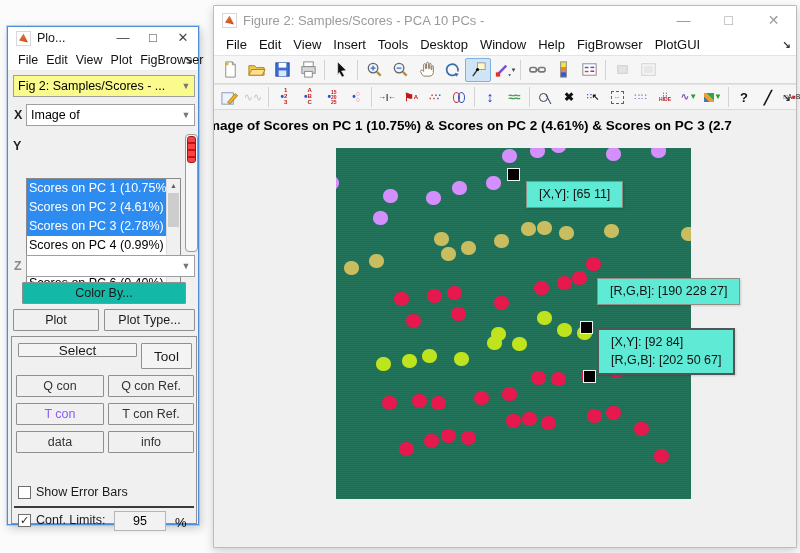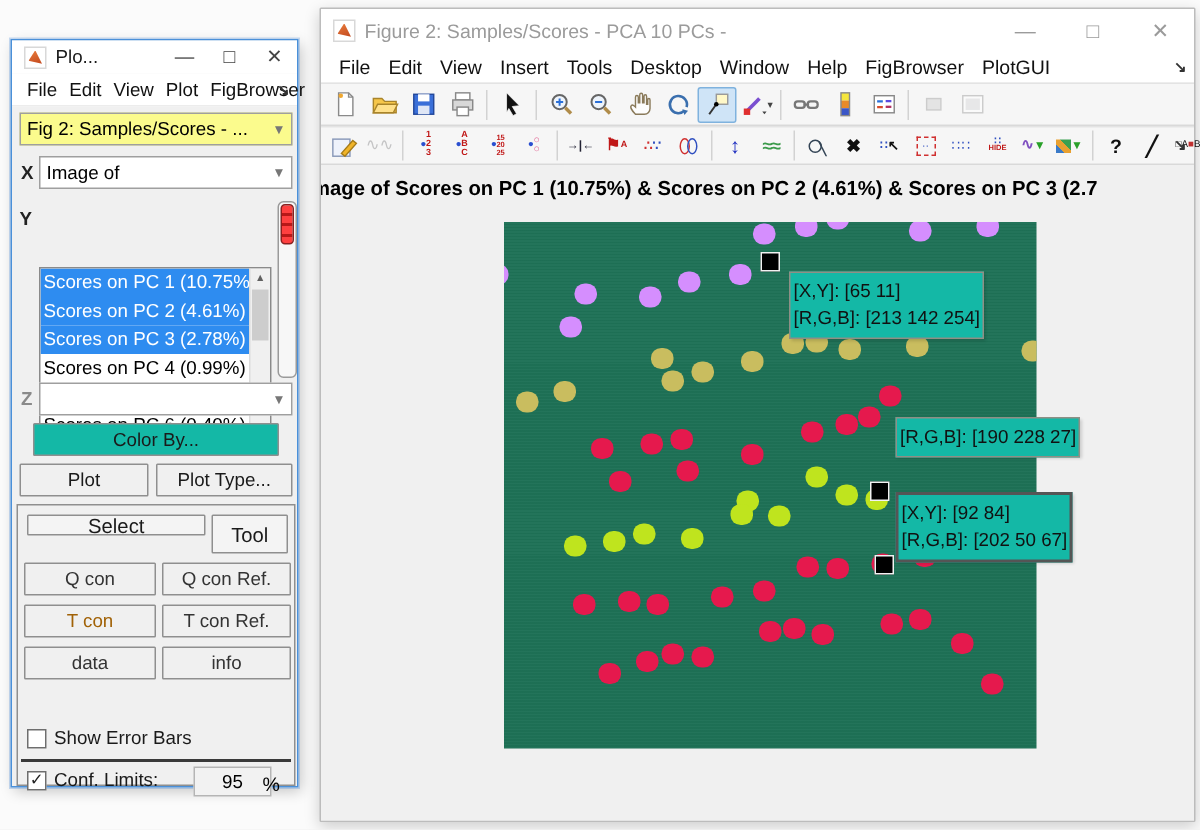--- a/index.html
+++ b/index.html
@@ -34,21 +34,21 @@
   .tbtn svg { width: 19px; height: 19px; display: block; }
   .tbsep { width: 1px; height: 20px; background: #d2d2d2; margin: 0 3px; flex: 0 0 auto; }
   .badge { font-size: 9px; line-height: 1; display: flex; align-items: center; justify-content: center; }
 
   .canvas { position: absolute; left: 0; top: 104px; right: 0; bottom: 0; background: #f0f0f0; overflow: hidden; }
   .plot-title { position: absolute; left: -6px; top: 8px; font-size: 13.5px; font-weight: bold; color: #000; white-space: nowrap; }
   .plot-image { position: absolute; left: 122px; top: 38px; width: 355px; height: 351px; background: #1e7156; overflow: hidden;
     background-image: repeating-linear-gradient(0deg, rgba(255,255,255,.025) 0 1px, rgba(0,0,0,.02) 1px 2px); }
   .dot { position: absolute; width: 15px; height: 14px; border-radius: 46%; }
   .marker { position: absolute; width: 13px; height: 13px; background: #000; border: 1px solid #f2f2f2; }
-  .datatip { position: absolute; background: #14b8a6; border: 1px solid #8f8f85; padding: 3px 2px 4px; font-size: 12.5px; color: #111; line-height: 1.45; white-space: nowrap; box-shadow: 1px 1px 2px rgba(0,0,0,.15); }
+  .datatip { position: absolute; background: #5eead4; border: 1px solid #8f8f85; padding: 3px 12px 4px; font-size: 12.5px; color: #111; line-height: 1.45; white-space: nowrap; box-shadow: 1px 1px 2px rgba(0,0,0,.15); }
   .datatip.selected { border: 2px solid #555; }
 
   
   #pcwin { left: 7px; top: 26px; width: 192px; height: 499px; border: 1px solid #4a90d9;
     box-shadow: 0 0 0 1px rgba(96,156,224,.35), 2px 3px 9px rgba(0,0,0,.22); }
   #pcwin .titlebar { height: 22px; }
   #pcwin .titlebar .ttext { font-size: 12.5px; color: #1a1a1a; flex: 1 1 auto; }
   #pcwin .wbtn { width: 30px; line-height: 20px; }
   #pcwin .menubar { height: 22px; border-bottom: 1px solid #ececec; }
   #pcwin .menubar .mitem { font-size: 12.5px; padding: 2px 4px; }
@@ -406,21 +406,20 @@
         <div class="dot" style="left: 221px; top: 175px; background: rgb(191, 228, 30);"></div>
         <div class="dot" style="left: 241px; top: 178px; background: rgb(191, 228, 30);"></div>
         <div class="dot" style="left: 151px; top: 188px; background: rgb(191, 228, 30);"></div>
         <div class="marker" style="left: 171px; top: 20px;"></div>
         <div class="marker" style="left: 244px; top: 173px;"></div>
         <div class="marker" style="left: 247px; top: 222px;"></div>
       </div>
     <div id="datatips">
         <div class="datatip" style="left: 312px; top: 71px;">
           <div>[X,Y]: [65 11]</div>
-          <div>[R,G,B]: [213 142 254]</div>
         </div>
         <div class="datatip" style="left: 383px; top: 168px;">
           <div>[R,G,B]: [190 228 27]</div>
         </div>
         <div class="datatip selected" style="left: 383px; top: 218px;">
           <div>[X,Y]: [92 84]</div>
           <div>[R,G,B]: [202 50 67]</div>
         </div>
       </div>
   </div>
@@ -486,30 +485,30 @@
   <div class="btn white" style="left:14px;top:255px;width:164px;height:22px;">Color By...</div>
   <div class="btn" style="left:5px;top:282px;width:86px;height:22px;">Plot</div>
   <div class="btn" style="left:96px;top:282px;width:91px;height:22px;">Plot Type...</div>
 
   <div class="frame" style="left:3px;top:309px;width:186px;height:188px;">
     <div class="btn big" style="left:6px;top:6px;width:119px;height:14px;">Select</div>
     <div class="btn big" style="left:129px;top:6px;width:51px;height:26px;">Tool</div>
     <div id="statgrid">
         <div class="btn" style="left: 4px; top: 38px; width: 88px; height: 22px; color: rgb(51, 51, 51);">Q con</div>
         <div class="btn" style="left: 96px; top: 38px; width: 86px; height: 22px; color: rgb(51, 51, 51);">Q con Ref.</div>
-        <div class="btn" style="left: 4px; top: 66px; width: 88px; height: 22px; color: #a16207;">T con</div>
+        <div class="btn" style="left: 4px; top: 66px; width: 88px; height: 22px; color: #8b5cf6;">T con</div>
         <div class="btn" style="left: 96px; top: 66px; width: 86px; height: 22px; color: rgb(51, 51, 51);">T con Ref.</div>
         <div class="btn" style="left: 4px; top: 94px; width: 88px; height: 22px; color: rgb(51, 51, 51);">data</div>
         <div class="btn" style="left: 96px; top: 94px; width: 86px; height: 22px; color: rgb(51, 51, 51);">info</div>
       </div>
     <div class="chkrow" style="left:6px;top:148px;">
       <span class="chk"></span>
       <span>Show Error Bars</span>
     </div>
     <div class="hdiv" style="top:169px;"></div>
     <div class="chkrow" style="left:6px;top:176px;">
       <span class="chk">✓</span>
       <span>Conf. Limits:</span>
     </div>
-    <div class="field" style="left:117px;top:174px;width:52px;height:20px;">95</div>
+    <div class="field" style="left:102px;top:174px;width:52px;height:20px;">95</div>
     <span class="ctl" style="left:163px;top:178px;font-size:13px;">%</span>
   </div>
 </div>
 
 </body></html>

